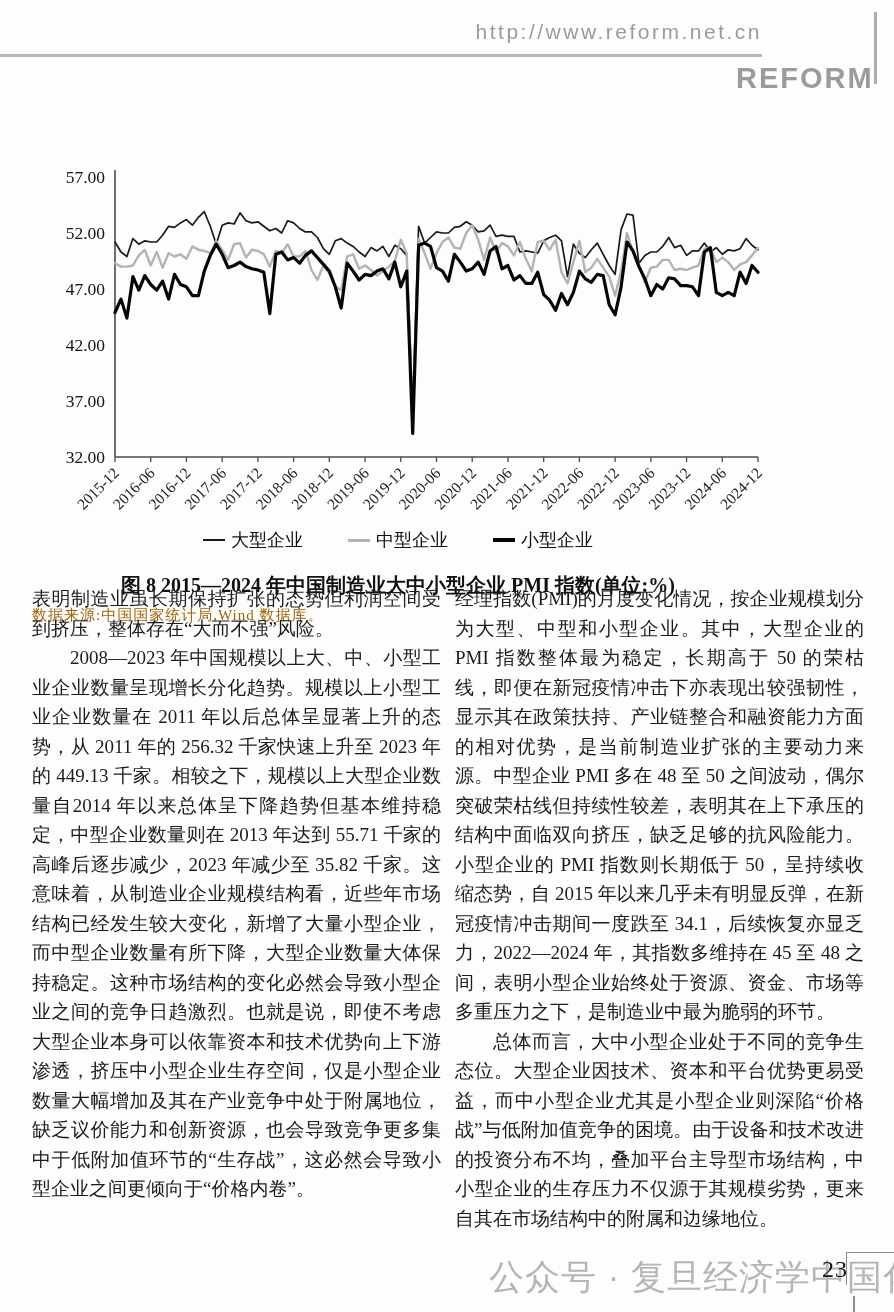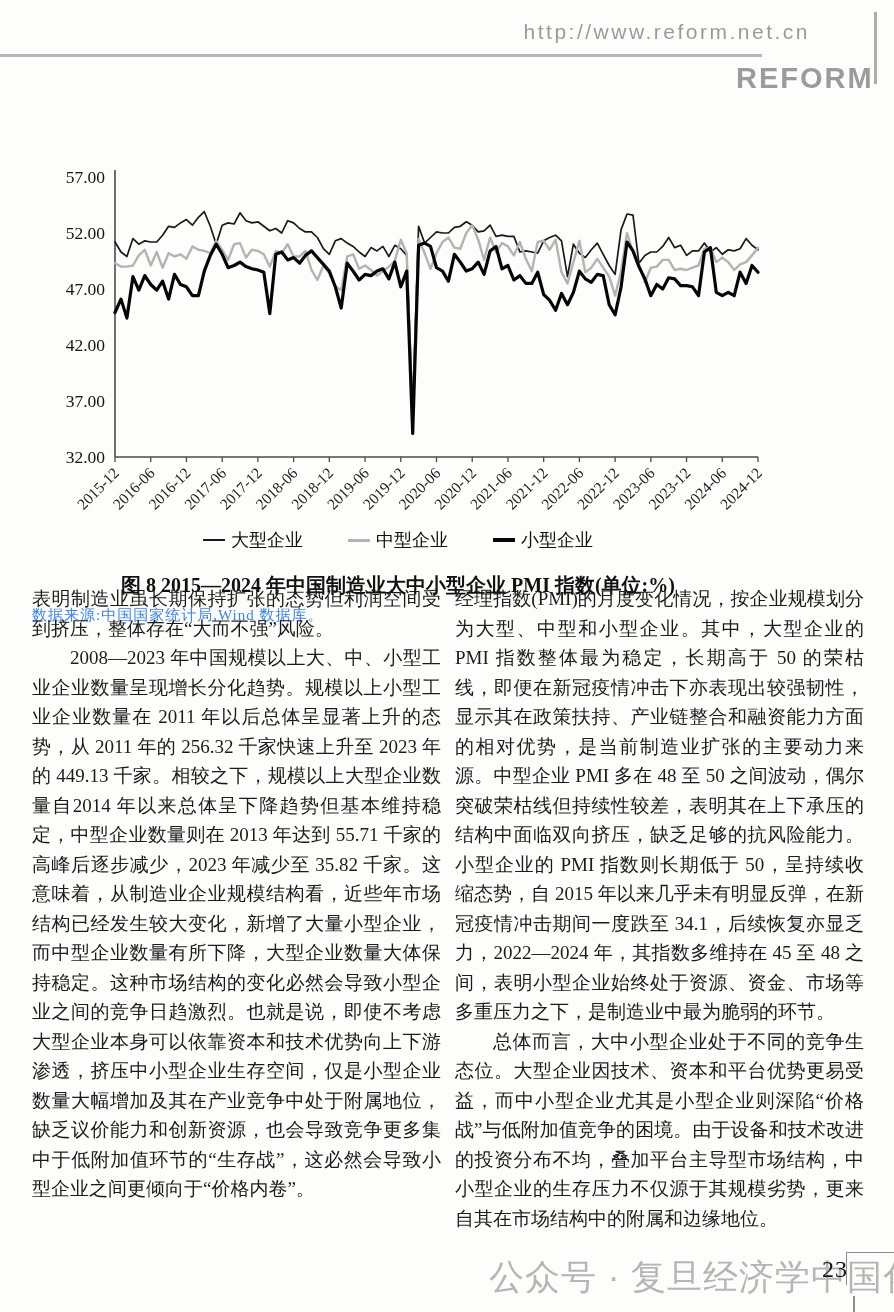--- a/index.html
+++ b/index.html
@@ -10,21 +10,21 @@
     background:#fdfdfc;
     overflow:hidden;
     font-family:"Liberation Serif","DejaVu Serif",serif;
     color:#1b1b1b;
   }
   
   .hdr-url{
     position:absolute;top:20px;left:0;width:762px;
     text-align:right;
     font-family:"Liberation Sans","DejaVu Sans",sans-serif;
-    font-size:21px;letter-spacing:2.5px;color:#9a9a9a;padding-left:48px;
+    font-size:21px;letter-spacing:2.5px;color:#9a9a9a;
   }
   .hdr-rule{
     position:absolute;top:54px;left:0;width:762px;height:3px;
     background:#b8b8b8;
   }
   .logo-cn{
     position:absolute;top:2px;left:760px;width:110px;
     font-size:52px;font-weight:bold;letter-spacing:4px;
     color:#141414;line-height:60px;text-align:center;
     font-family:"Liberation Serif","DejaVu Serif",serif;
@@ -48,21 +48,21 @@
   .swatch{display:inline-block;width:22px;}
   .sw-large{height:0;border-top:2px solid #1a1a1a;}
   .sw-medium{height:0;border-top:3px solid #b3b3b3;}
   .sw-small{height:0;border-top:4px solid #050505;}
   .chart-caption{
     margin-top:20px;text-align:center;
     font-size:20px;font-weight:bold;color:#111;
   }
   .chart-source{
     margin-top:7px;margin-left:32px;
-    font-size:15px;letter-spacing:1px;color:#3b82f6;
+    font-size:15px;letter-spacing:1px;color:#a16207;
   }
   
   .columns{
     position:absolute;top:584px;left:32px;width:832px;
     display:flex;gap:14px;
   }
   .col{width:409px;font-size:19px;line-height:29.5px;text-align:justify;}
   .col p{margin:0;}
   .col p.indent{text-indent:2em;}
   

